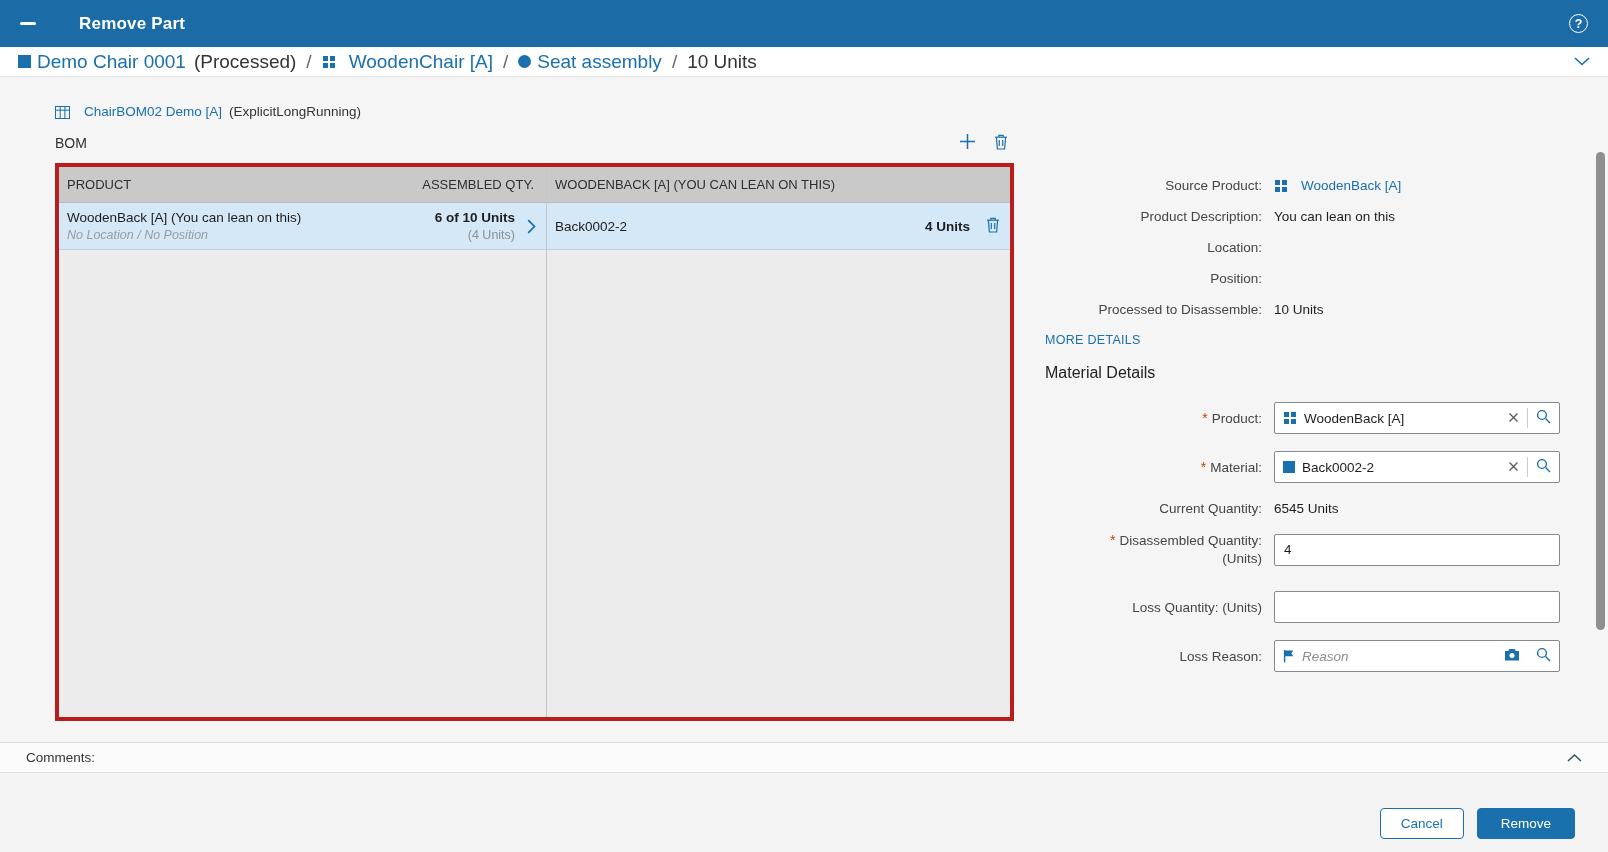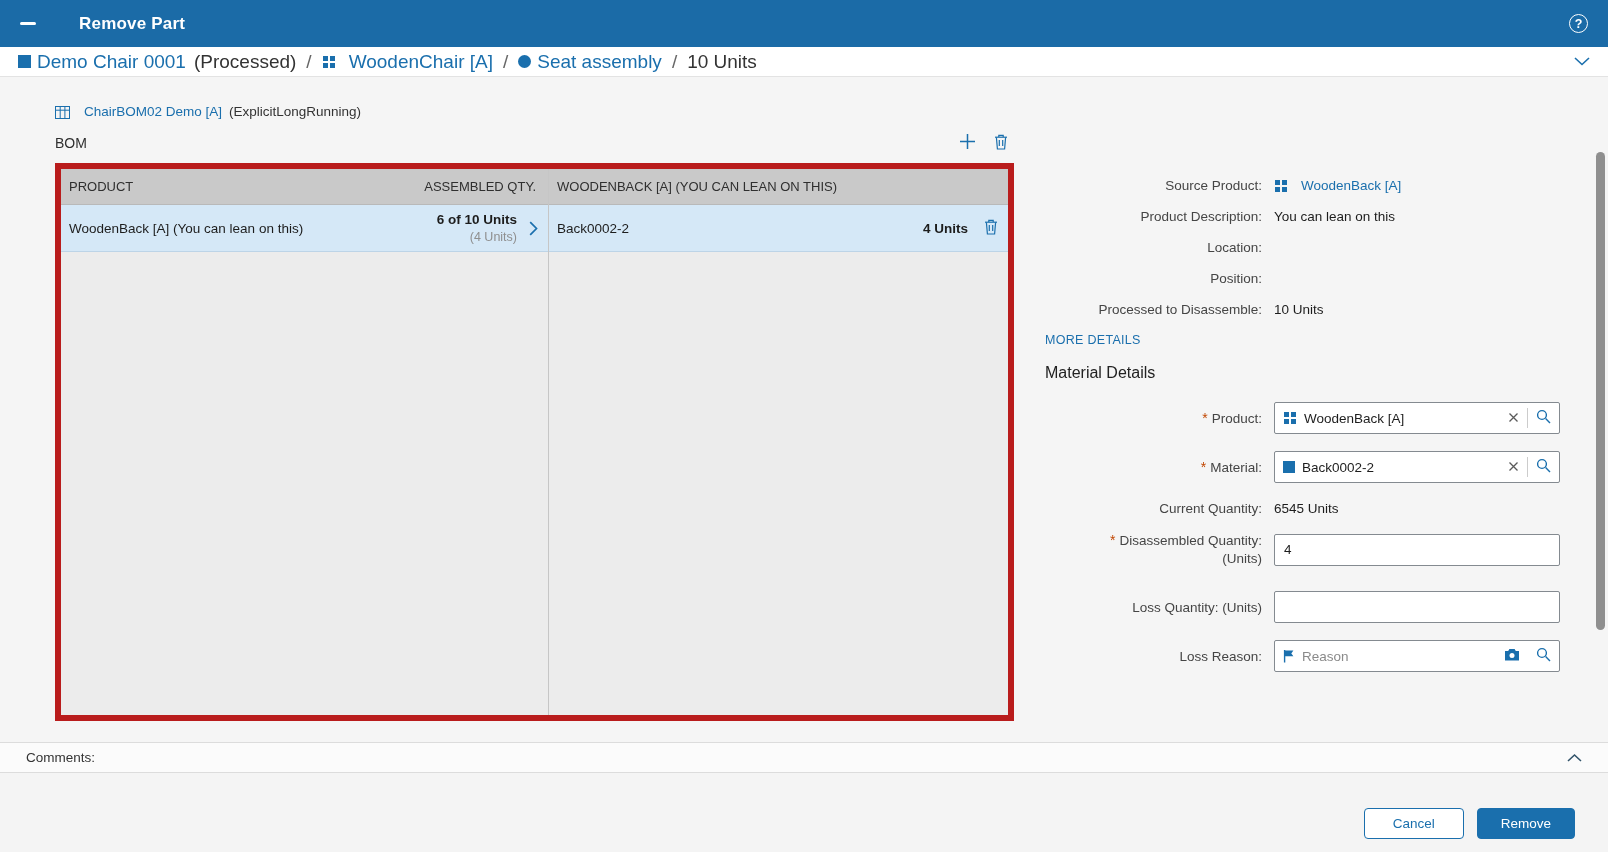--- a/index.html
+++ b/index.html
@@ -33,21 +33,21 @@
 
   .bom-area{width:1030px;flex-shrink:0;padding:26px 16px 0 55px;}
   .bom-link-row{display:flex;align-items:center;gap:7px;margin-bottom:10px;font-size:13.5px;line-height:18px;}
   .link{color:var(--accent);text-decoration:none;cursor:pointer;}
   .bom-suffix{color:#333;}
   .bom-toolbar{display:flex;align-items:center;justify-content:space-between;height:24px;margin-bottom:8px;}
   .bom-label{font-size:14px;color:#2f2f2f;}
   .bom-actions{display:flex;align-items:center;gap:18px;padding-right:6px;}
   .icon-btn{background:none;border:none;padding:0;display:flex;align-items:center;cursor:pointer;}
 
-  .bom-table{display:flex;height:558px;border:6px solid #b91c1c;background:#ececec;}
+  .bom-table{display:flex;height:558px;border:4px solid #b91c1c;background:#ececec;}
   .bom-left{width:488px;flex-shrink:0;border-right:1px solid #c6c6c6;display:flex;flex-direction:column;}
   .bom-right{flex:1;display:flex;flex-direction:column;}
   .tbl-header{height:36px;flex-shrink:0;background:#c9c9c9;border-bottom:1px solid #b9b9b9;display:flex;align-items:center;justify-content:space-between;padding:0 12px 0 8px;font-size:13px;color:#2f2f2f;}
   .tbl-row{min-height:47px;background:var(--sel-row);border-bottom:1px solid #bdd4e7;display:flex;align-items:center;padding:5px 10px 5px 8px;cursor:pointer;}
   .row-main{flex:1;min-width:0;}
   .row-title{font-size:13.5px;color:#1d1d1d;line-height:17px;}
   .row-sub{font-size:12.5px;color:#9b9b9b;font-style:italic;margin-top:2px;line-height:15px;}
   .row-qty{text-align:right;}
   .qty-main{font-size:13.5px;font-weight:600;color:#1d1d1d;line-height:17px;}
   .qty-sub{font-size:12.5px;color:#8f8f8f;margin-top:2px;line-height:15px;}
@@ -69,35 +69,35 @@
   .form-row{display:flex;align-items:center;margin-bottom:17px;}
   .form-row .d-label{margin-right:12px;}
   .req{color:var(--required);margin-right:4px;font-size:14px;}
   .two-line{display:flex;flex-direction:column;align-items:flex-end;line-height:18px;}
   .row-disassembled{margin-bottom:23px;}
 
   .field-box{width:286px;height:32px;background:#fff;border:1px solid #848a90;border-radius:2px;display:flex;align-items:center;padding-left:8px;overflow:hidden;}
   .fld-icon{display:flex;align-items:center;margin-right:7px;}
   .material-sq{width:12px;height:12px;background:var(--accent);display:inline-block;}
   .fld-text{flex:1;color:#1d1d1d;font-size:13.5px;white-space:nowrap;overflow:hidden;}
-  .fld-text.placeholder{color:#8a8a8a;}
+  .fld-text.placeholder{color:#8a8a8a;font-style:italic;}
   .fld-btn{background:none;border:none;padding:0 8px;height:100%;display:flex;align-items:center;cursor:pointer;}
   .fld-divider{width:1px;height:20px;background:#ccc;}
   .field-input{width:286px;height:32px;border:1px solid #848a90;border-radius:2px;background:#fff;padding:0 9px;font-size:13.5px;color:#1d1d1d;font-family:"Liberation Sans",sans-serif;}
 
   
   .page-scrollbar{position:absolute;top:0;right:0;width:15px;height:100%;}
   .scroll-thumb{position:absolute;top:75px;right:3px;width:9px;height:478px;background:#8f8f8f;border-radius:5px;cursor:pointer;}
 
   
   .comments-bar{height:31px;flex-shrink:0;background:#fbfbfb;border-top:1px solid #dcdcdc;border-bottom:1px solid #dcdcdc;display:flex;align-items:center;padding:0 26px;font-size:13.5px;color:#333;}
   .comments-chevron{margin-left:auto;display:flex;cursor:pointer;}
   .footer{height:79px;flex-shrink:0;background:#f4f4f4;display:flex;justify-content:flex-end;gap:13px;padding:35px 33px 0;}
   .btn{height:31px;border-radius:4px;font-size:13.5px;font-family:"Liberation Sans",sans-serif;cursor:pointer;display:flex;align-items:center;}
-  .btn-cancel{background:#fff;border:1px solid var(--accent);color:var(--accent);padding:0 28px;}
+  .btn-cancel{background:#fff;border:1px solid var(--accent);color:var(--accent);padding:0 20px;}
   .btn-remove{background:var(--accent);border:1px solid var(--accent);color:#fff;padding:0 23px;}
 </style>
 </head>
 <body>
 
 <div class="page">
 
   <header class="app-header">
     <span class="minus-icon"></span>
     <span class="app-title">Remove Part</span>
@@ -180,20 +180,21 @@
       <div class="bom-table">
 
         <div class="bom-left">
           <div class="tbl-header">
             <span>PRODUCT</span>
             <span>ASSEMBLED QTY.</span>
           </div>
           <div class="tbl-row">
             <div class="row-main">
               <div class="row-title">WoodenBack [A] (You can lean on this)</div>
+              <div class="row-sub">No Location / No Position</div>
             </div>
             <div class="row-qty">
               <div class="qty-main">6 of 10 Units</div>
               <div class="qty-sub">(4 Units)</div>
             </div>
             <span class="chev">
               <svg width="9" height="15" viewBox="0 0 9 15">
                   <path d="M1.2 1.2l6.3 6.3-6.3 6.3" fill="none" stroke="#1a6fad" stroke-width="1.7"></path>
                 </svg>
             </span>

